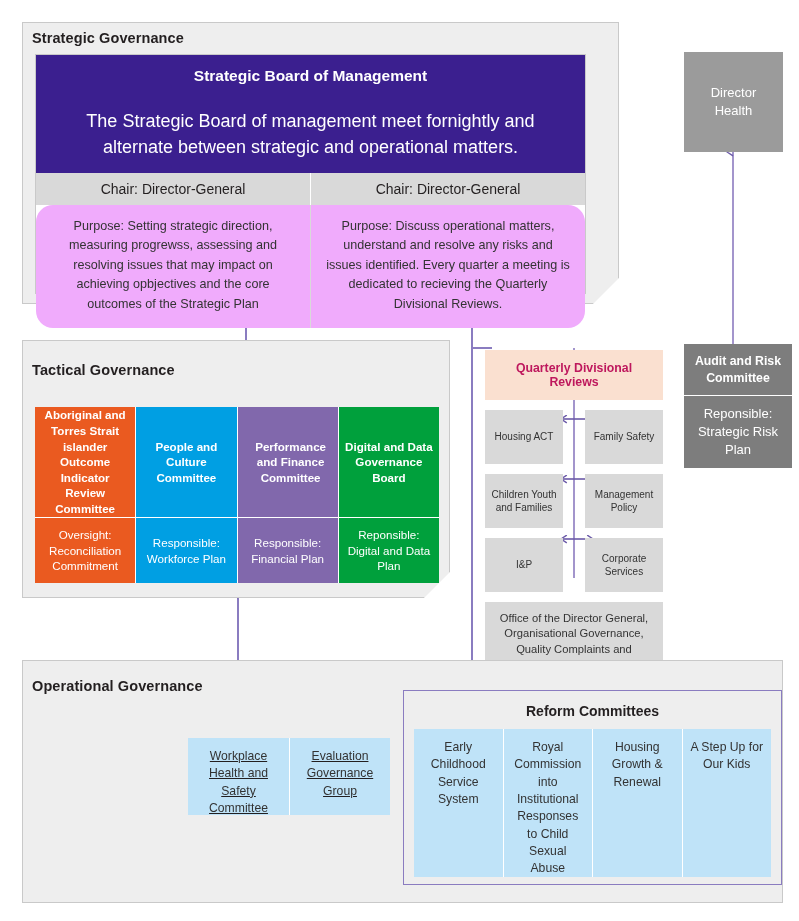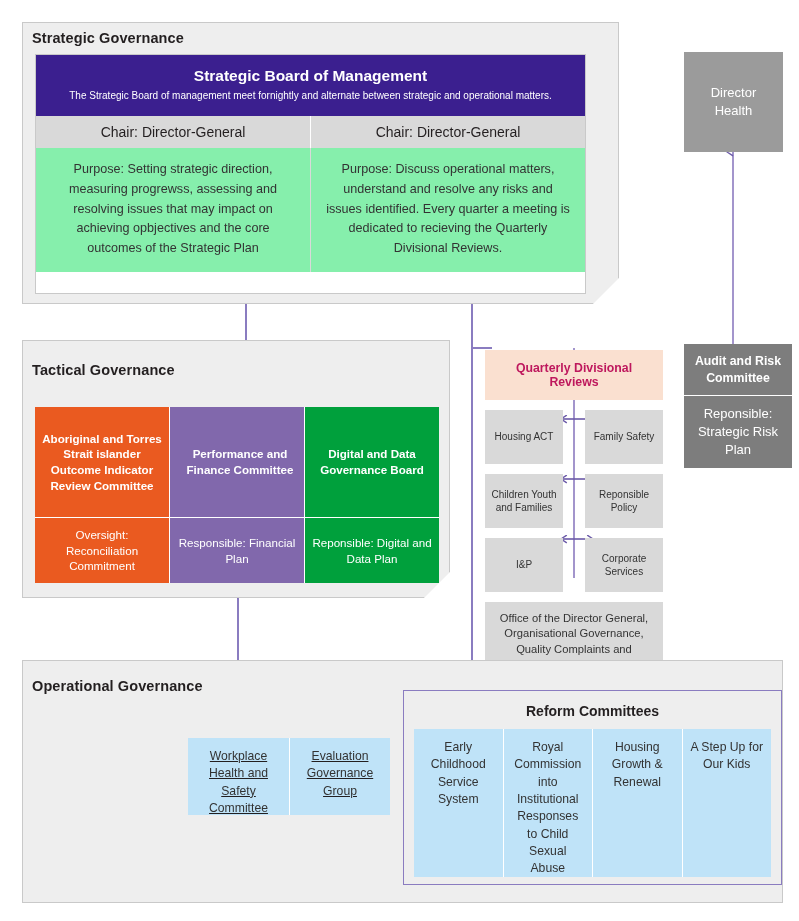--- a/index.html
+++ b/index.html
@@ -50,29 +50,29 @@
   .board-head{
     background:#3b1f8f;
     color:#ffffff;
     padding:10px 16px 13px;
     text-align:center;
   }
   .board-head .bt{
     font-weight:bold;font-size:15.5px;line-height:1.45;
   }
   .board-head .bs{
-    font-size:10px;line-height:1.4;margin-top:2px;
+    font-size:18px;line-height:1.4;margin-top:22px;
   }
   .board-chairs{display:flex;background:#d9d9d9;}
   .board-chairs > div{
     flex:1;text-align:center;font-size:14px;padding:8px 6px;
     color:#231f20;
   }
   .board-chairs > div + div{border-left:1px solid #ffffff;}
-  .board-body{display:flex;background:#86efac;}
+  .board-body{display:flex;background:#f0abfc;border-radius:17px;}
   .board-body > div{
     flex:1;text-align:center;font-size:12.6px;line-height:1.55;
     padding:12px 14px 14px;color:#333333;
   }
   .board-body > div + div{border-left:1px solid #d9d9d9;}
 
   
   .committees{position:absolute;display:flex;}
   .cmt{flex:1;display:flex;flex-direction:column;}
   .cmt + .cmt{border-left:1px solid #ffffff;}
@@ -209,41 +209,45 @@
 
   <div class="panel clip" style="left:22px;top:340px;width:428px;height:258px;"></div>
   <div class="panel-title" style="left:32px;top:362px;">Tactical Governance</div>
 
   <div class="committees" style="left:35px;top:407px;width:404px;height:176px;">
     <div class="cmt">
       <div class="top" style="background:#ea5a20;height:110px;">Aboriginal and Torres Strait islander Outcome Indicator Review Committee</div>
       <div class="bot" style="background:#ea5a20;height:66px;">Oversight: Reconciliation Commitment</div>
     </div>
     <div class="cmt">
+      <div class="top" style="background:#009fe3;height:110px;">People and Culture Committee</div>
+      <div class="bot" style="background:#009fe3;height:66px;">Responsible: Workforce Plan</div>
+    </div>
+    <div class="cmt">
       <div class="top" style="background:#8168ac;height:110px;padding-left:11px;">Performance and Finance Committee</div>
       <div class="bot" style="background:#8168ac;height:66px;">Responsible: Financial Plan</div>
     </div>
     <div class="cmt">
       <div class="top" style="background:#00a03c;height:110px;">Digital and Data Governance Board</div>
       <div class="bot" style="background:#00a03c;height:66px;">Reponsible: Digital and Data Plan</div>
     </div>
   </div>
 
   <div class="qdr" style="left:485px;top:350px;width:178px;">
     <div class="qdr-head">Quarterly Divisional Reviews</div>
 
     <div class="qdr-row">
       <div class="qdr-cell">Housing ACT</div>
       <div class="qdr-arrow"></div>
       <div class="qdr-cell">Family Safety</div>
     </div>
     <div class="qdr-row">
       <div class="qdr-cell">Children Youth and Families</div>
       <div class="qdr-arrow"></div>
-      <div class="qdr-cell">Reponsible Policy</div>
+      <div class="qdr-cell">Management Policy</div>
     </div>
     <div class="qdr-row">
       <div class="qdr-cell">I&amp;P</div>
       <div class="qdr-arrow"></div>
       <div class="qdr-cell">Corporate Services</div>
     </div>
 
     <div class="qdr-wide">Office of the Director General, Organisational Governance, Quality Complaints and Regulation</div>
   </div>
 

